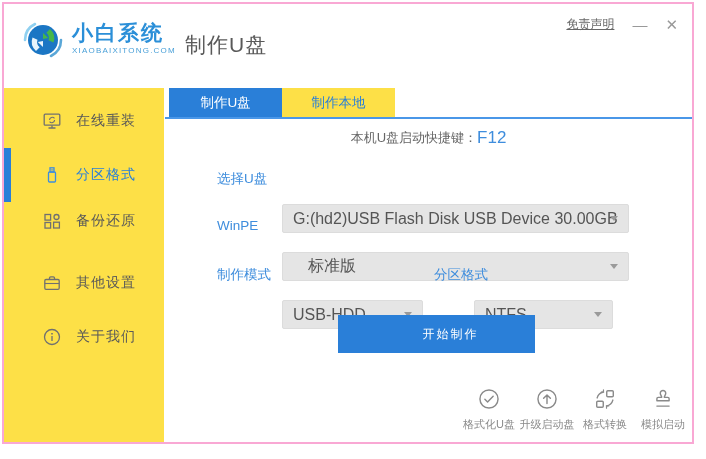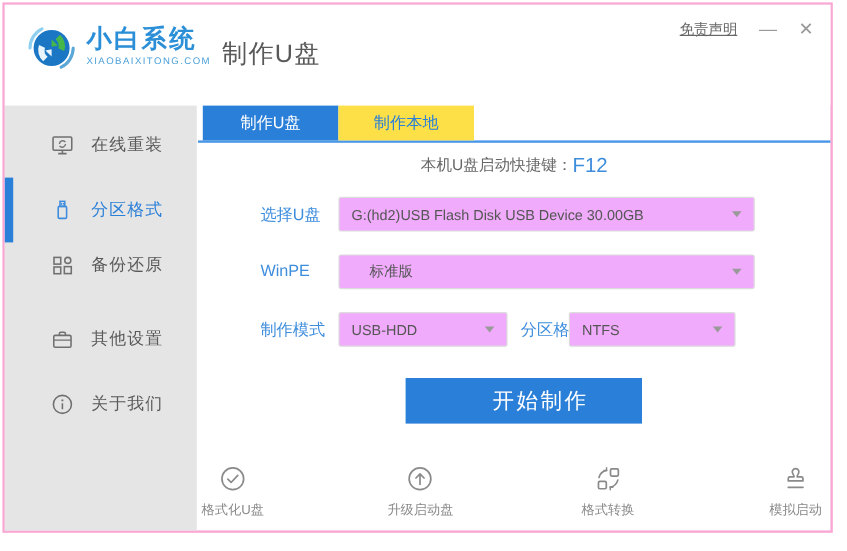--- a/index.html
+++ b/index.html
@@ -13,46 +13,46 @@
   .header { position:absolute; left:0; top:0; width:100%; height:84px; background:#fff; }
   .logo-icon { position:absolute; left:16px; top:13px; width:46px; height:46px; }
   .logo-text { position:absolute; left:68px; top:17px; }
   .logo-title { font-size:21px; font-weight:bold; color:#2b8fd8; letter-spacing:2px; line-height:24px; }
   .logo-sub { font-size:8px; color:#4aa0d8; letter-spacing:1.2px; margin-top:1px; }
   .page-title { position:absolute; left:181px; top:27px; font-size:21px; color:#595959; letter-spacing:1px; }
   .winctrl { position:absolute; right:14px; top:12px; display:flex; align-items:center; gap:18px; }
   .disclaimer { font-size:12px; color:#666; text-decoration:underline; cursor:pointer; }
   .min-btn, .close-btn { font-size:15px; color:#999; cursor:pointer; line-height:16px; }
   
-  .sidebar { position:absolute; left:0; top:84px; width:160px; bottom:0; background:#e5e5e5; }
+  .sidebar { position:absolute; left:0; top:84px; width:160px; bottom:0; background:#fde047; }
   .side-item { position:absolute; left:0; width:160px; height:54px; display:flex; align-items:center; cursor:pointer; }
   .side-item .ic { position:absolute; left:38px; width:20px; height:20px; display:flex; align-items:center; justify-content:center; }
   .side-item .lbl { position:absolute; left:72px; font-size:14px; color:#595959; letter-spacing:1px; }
   .side-item.active .lbl { color:#2a7fd8; }
   .active-bar { position:absolute; left:0; top:144px; width:7px; height:54px; background:#2a7fd8; }
   
   .main { position:absolute; left:161px; top:84px; width:527px; bottom:0; }
   .tabbar { position:absolute; left:0; top:0; width:100%; height:31px; border-bottom:2px solid #4a97e8; }
   .tab { position:absolute; top:0; height:29px; width:113px; display:flex; align-items:center; justify-content:center;
          font-size:13.5px; cursor:pointer; }
   .tab.active { left:4px; background:#2a7fd8; color:#fff; }
   .tab.second { left:117px; color:#2a7fd8; background:#fde047; }
   .hotkey { position:absolute; left:0; top:40px; width:100%; text-align:center; }
   .hotkey .hk-label { font-size:13px; color:#666; vertical-align:middle; }
   .hotkey .hk-value { font-size:17px; color:#3e8ddd; vertical-align:middle; }
   
   .form-label { position:absolute; font-size:13.5px; color:#3e8ddd; }
-  .field { position:absolute; height:29px; border:1px solid #dcdcdc; background:#f0abfc; border-radius:2px;
-           display:flex; align-items:center; padding:0 10px; font-size:12px; color:#555; cursor:pointer; }
+  .field { position:absolute; height:29px; border:1px solid #dcdcdc; background:#e5e5e5; border-radius:2px;
+           display:flex; align-items:center; padding:0 10px; font-size:16px; color:#555; cursor:pointer;margin-top:40px; }
   .field .caret { position:absolute; right:10px; width:0; height:0;
                   border-left:4.5px solid transparent; border-right:4.5px solid transparent; border-top:5.5px solid #9a9a9a; }
   .start-btn { position:absolute; left:334px; top:311px; width:197px; height:38px; background:#2a7fd8; color:#fff;
-               border:none; font-size:18px; letter-spacing:2px; cursor:pointer; font-family:"Liberation Sans",sans-serif;padding-left:28px; }
-  
-  .toolbar { position:absolute; left:161px; top:383px; width:527px; display:flex; justify-content:space-between; gap:25px; }
+               border:none; font-size:12px; letter-spacing:2px; cursor:pointer; font-family:"Liberation Sans",sans-serif;padding-left:28px; }
+  
+  .toolbar { position:absolute; left:161px; top:383px; width:527px; display:flex; justify-content:flex-end; }
   .tool { display:flex; flex-direction:column; align-items:center; cursor:pointer; min-width:58px; }
   .tool .t-ic { width:24px; height:24px; }
   .tool .t-lbl { margin-top:6px; font-size:11px; color:#8a8a8a; white-space:nowrap; }
   svg { display:block; }
 </style>
 </head>
 <body>
 
 <div class="stage">
   <div class="window">

